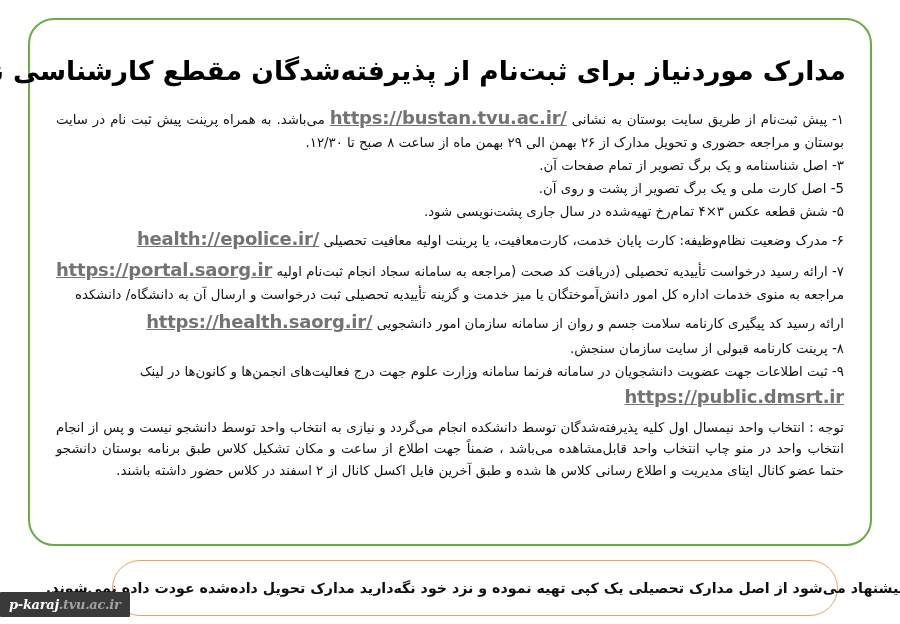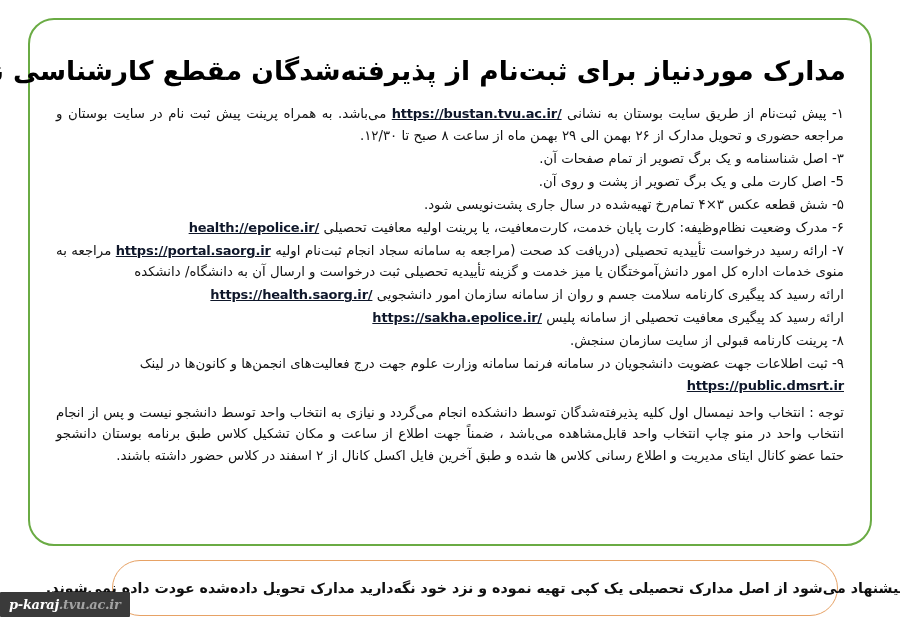--- a/index.html
+++ b/index.html
@@ -68,27 +68,27 @@
     text-align: right;
   }
 
   .line.note {
     text-align: justify;
     text-align-last: right;
     margin-top: 5px;
   }
 
   a.link, .link {
-    color: #0f172a;
+    color: #737373;
     text-decoration: underline;
     direction: ltr;
     unicode-bidi: embed;
     display: inline-block;
     font-weight: 700;
-    font-size: 13px;
+    font-size: 18px;
     letter-spacing: -0.2px;
   }
 
   
   .orange-box {
     position: absolute;
     left: 112px;
     top: 560px;
     width: 726px;
     height: 56px;
@@ -171,24 +171,20 @@
         <span>۷- ارائه رسید درخواست تأییدیه تحصیلی (دریافت کد صحت (مراجعه به سامانه سجاد انجام ثبت‌نام اولیه</span>
         <a class="link" href="#">https://portal.saorg.ir</a>
         <span>مراجعه به منوی خدمات اداره کل امور دانش‌آموختگان یا میز خدمت و گزینه تأییدیه تحصیلی ثبت درخواست و ارسال آن به دانشگاه/ دانشکده</span>
       </p>
 
       <p class="line center-ish">
         <span>ارائه رسید کد پیگیری کارنامه سلامت جسم و روان از سامانه سازمان امور دانشجویی</span>
         <a class="link" href="#">https://health.saorg.ir/</a>
       </p>
 
-      <p class="line center-ish">
-        <span>ارائه رسید کد پیگیری معافیت تحصیلی از سامانه پلیس</span>
-        <a class="link" href="#">https://sakha.epolice.ir/</a>
-      </p>
 
       <p class="line center-ish">
         <span>۸- پرینت کارنامه قبولی از سایت سازمان سنجش.</span>
       </p>
 
       <p class="line center-ish">
         <span>۹- ثبت اطلاعات جهت عضویت دانشجویان در سامانه فرنما سامانه وزارت علوم جهت درج فعالیت‌های انجمن‌ها و کانون‌ها در لینک</span>
         <a class="link" href="#">https://public.dmsrt.ir</a>
       </p>
 

